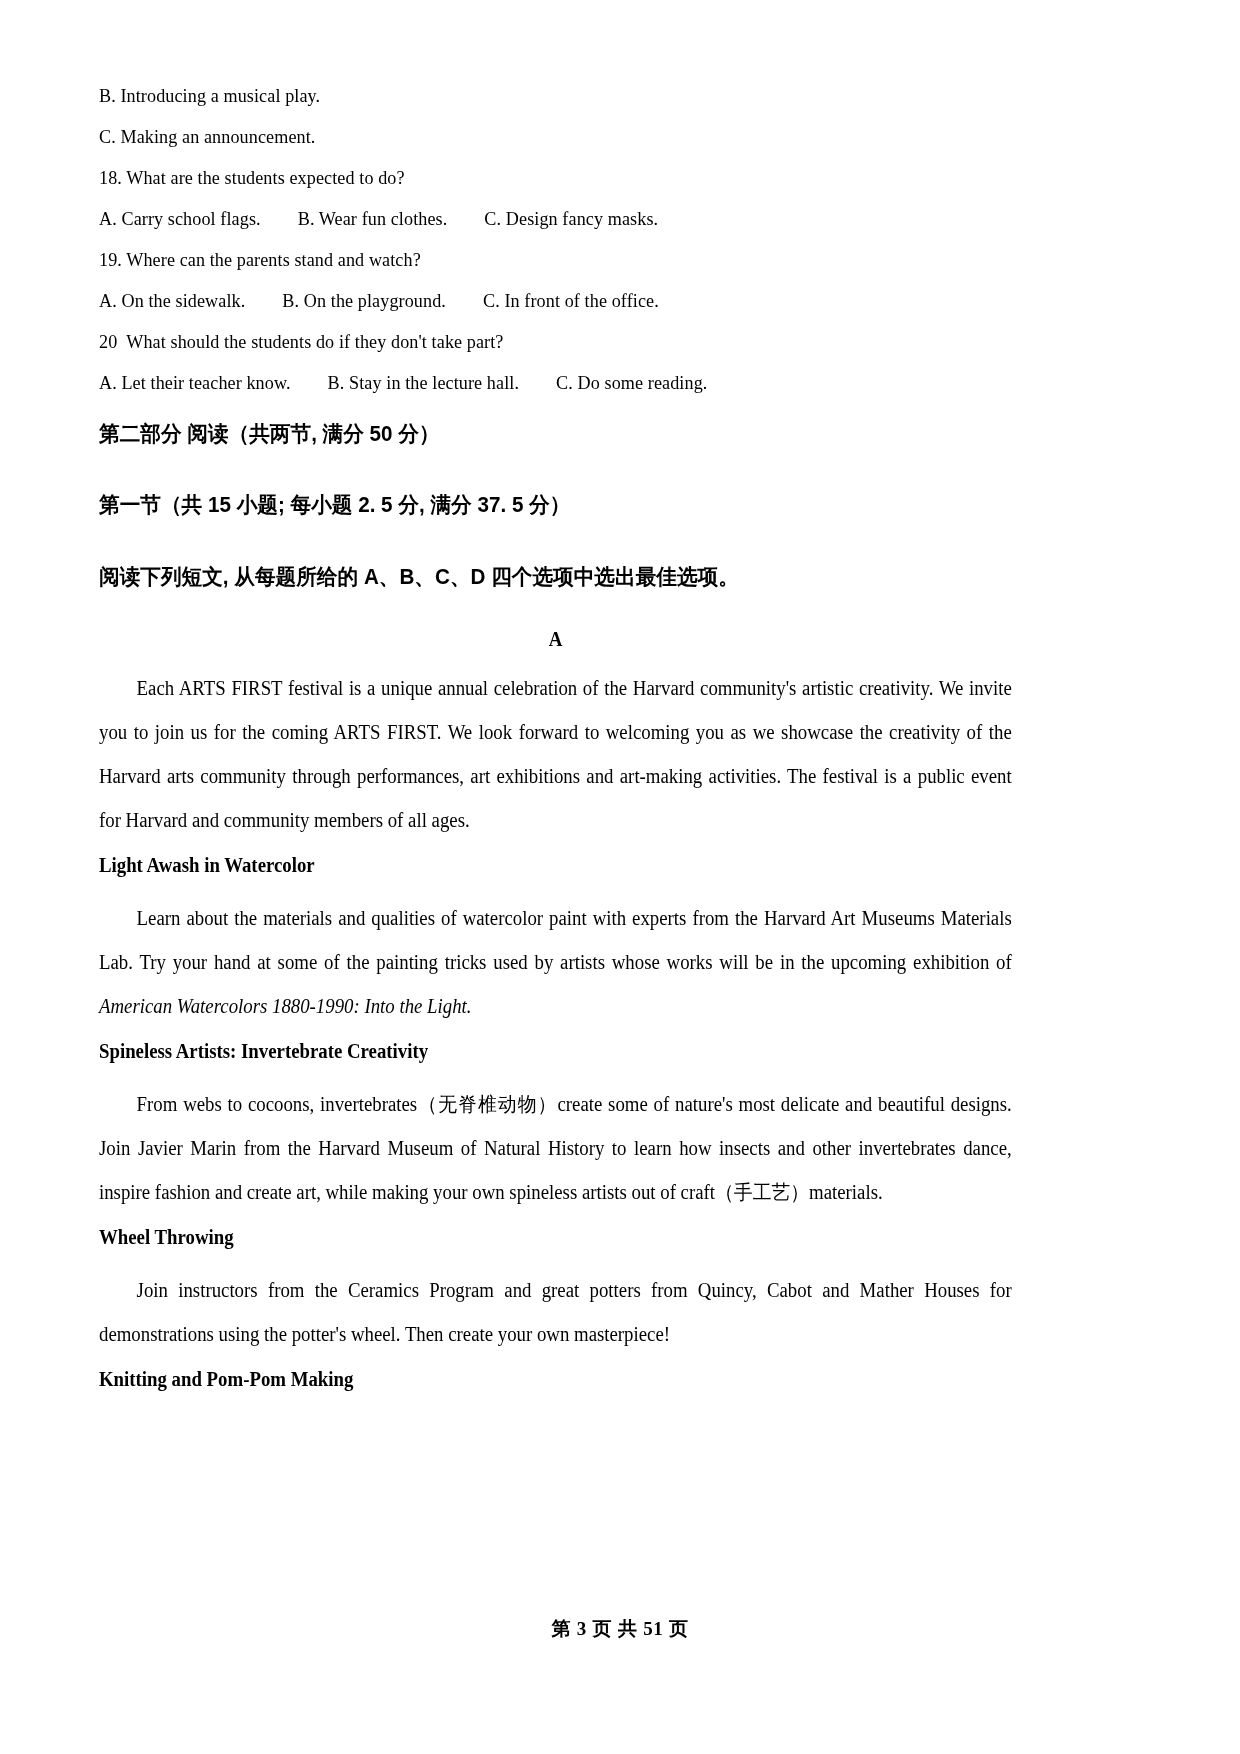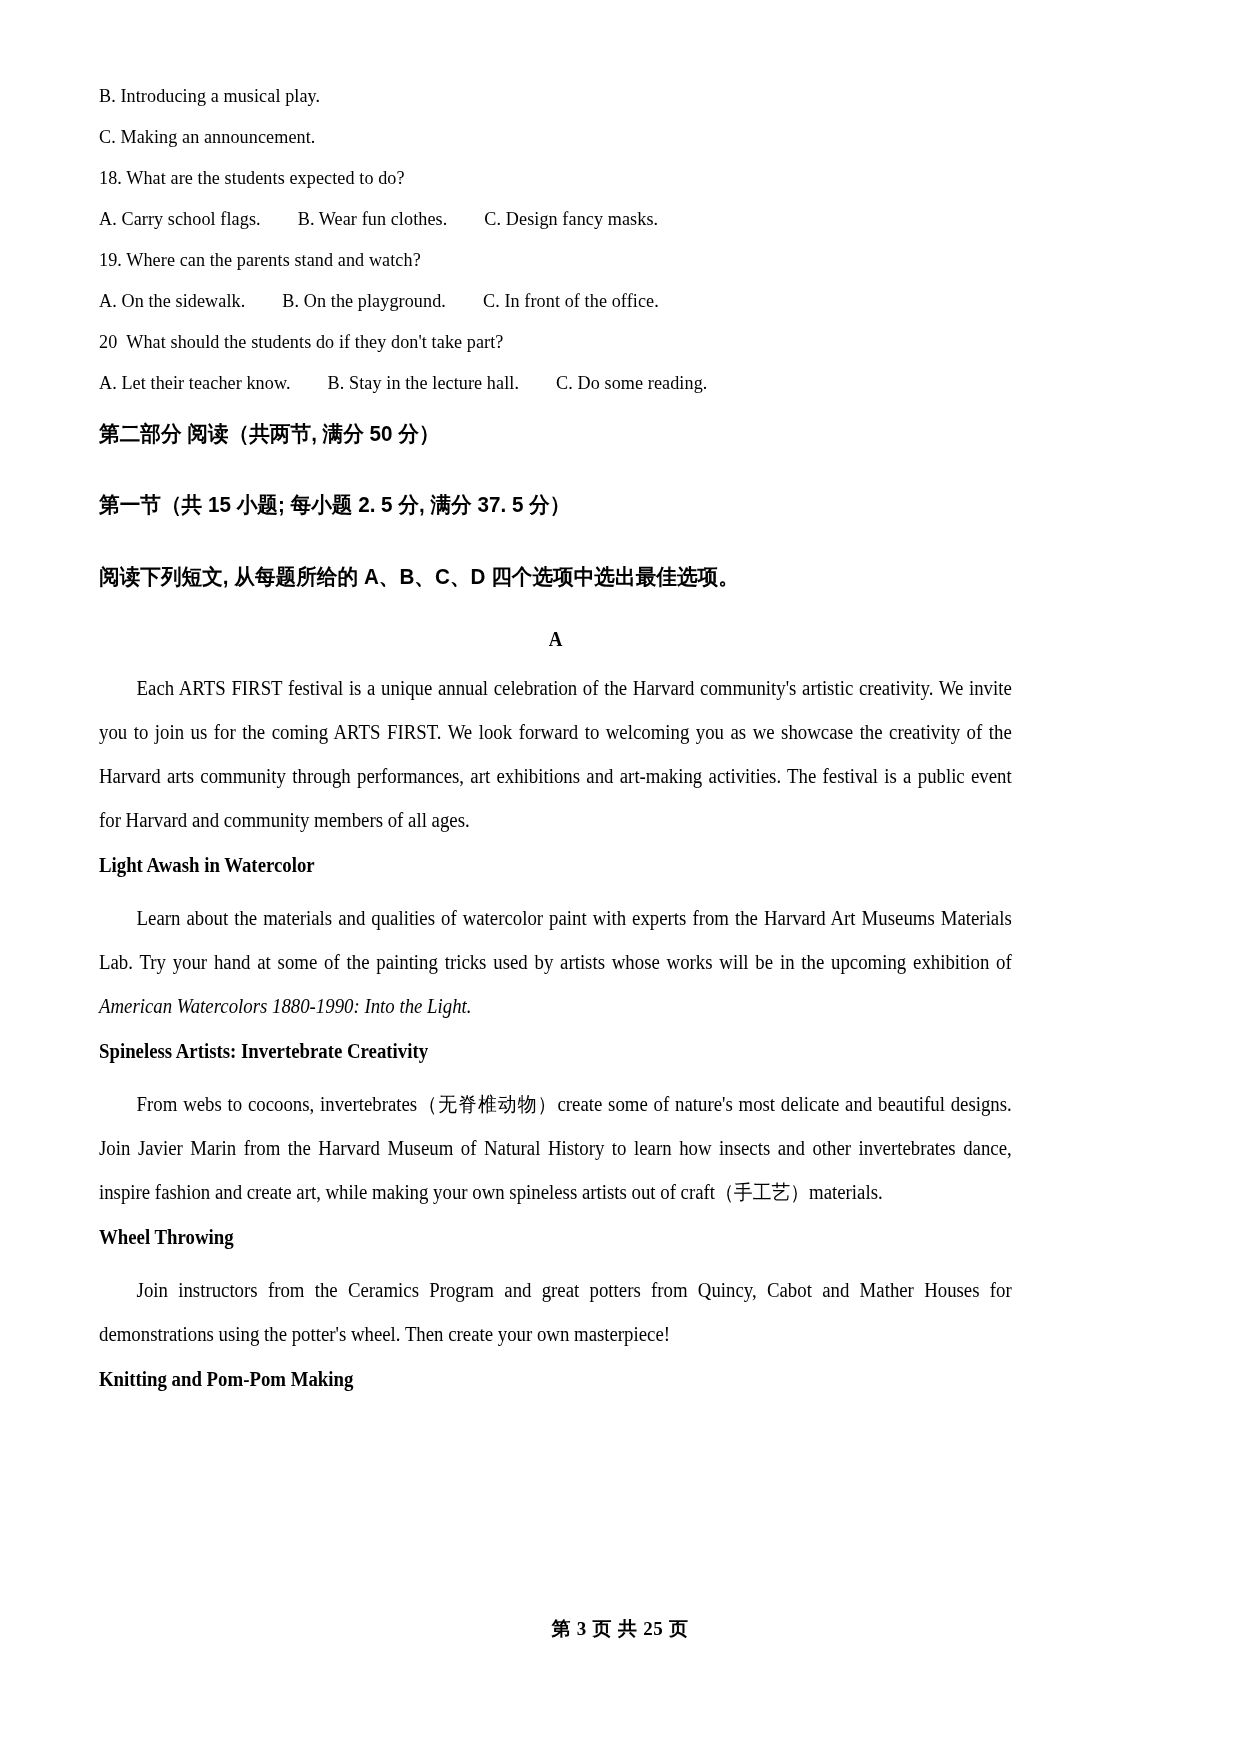--- a/index.html
+++ b/index.html
@@ -141,15 +141,15 @@
     <p class="para">From webs to cocoons, invertebrates（无脊椎动物）create some of nature's most delicate and beautiful designs. Join Javier Marin from the Harvard Museum of Natural History to learn how insects and other invertebrates dance, inspire fashion and create art, while making your own spineless artists out of craft（手工艺）materials.</p>
 
     <p class="subhead">Wheel Throwing</p>
     <p class="para">Join instructors from the Ceramics Program and great potters from Quincy, Cabot and Mather Houses for demonstrations using the potter's wheel. Then create your own masterpiece!</p>
 
     <p class="subhead">Knitting and Pom-Pom Making</p>
 
   </div>
 
   <div class="footer">
-    <span>第 </span><span class="num">3</span><span> 页 共 </span><span class="num">25</span><span> 页</span>
+    <span>第 </span><span class="num">3</span><span> 页 共 </span><span class="num">51</span><span> 页</span>
   </div>
 </div>
 
 </body></html>

